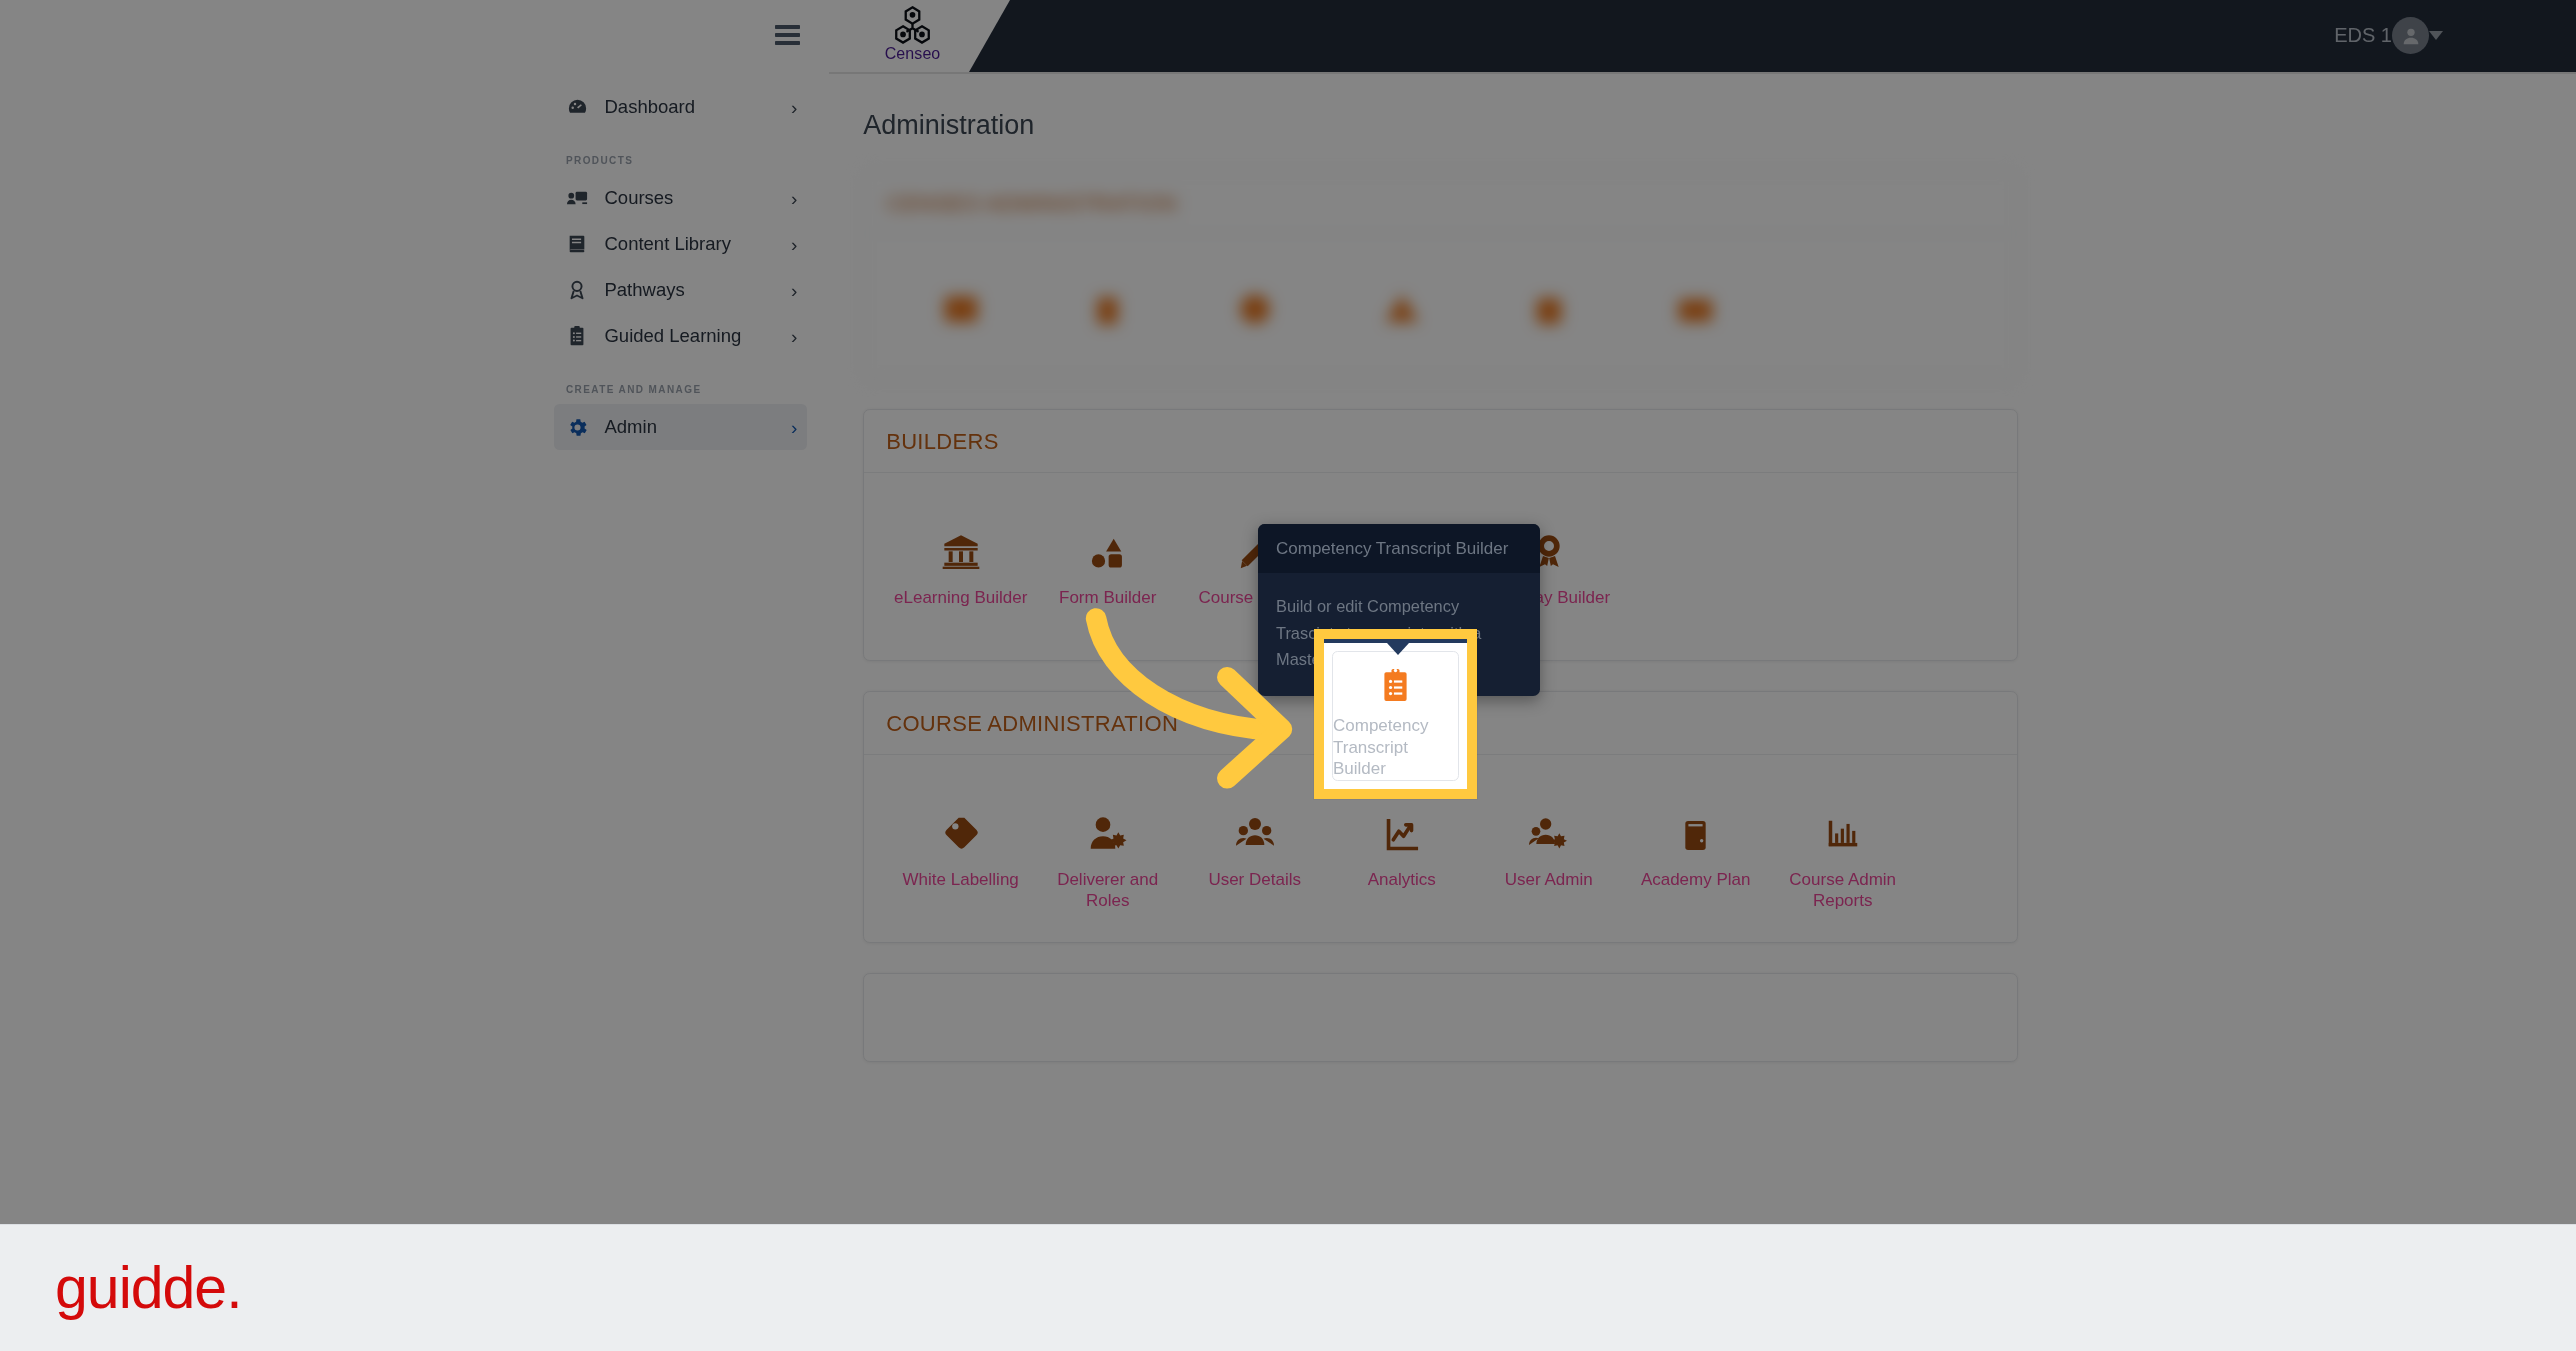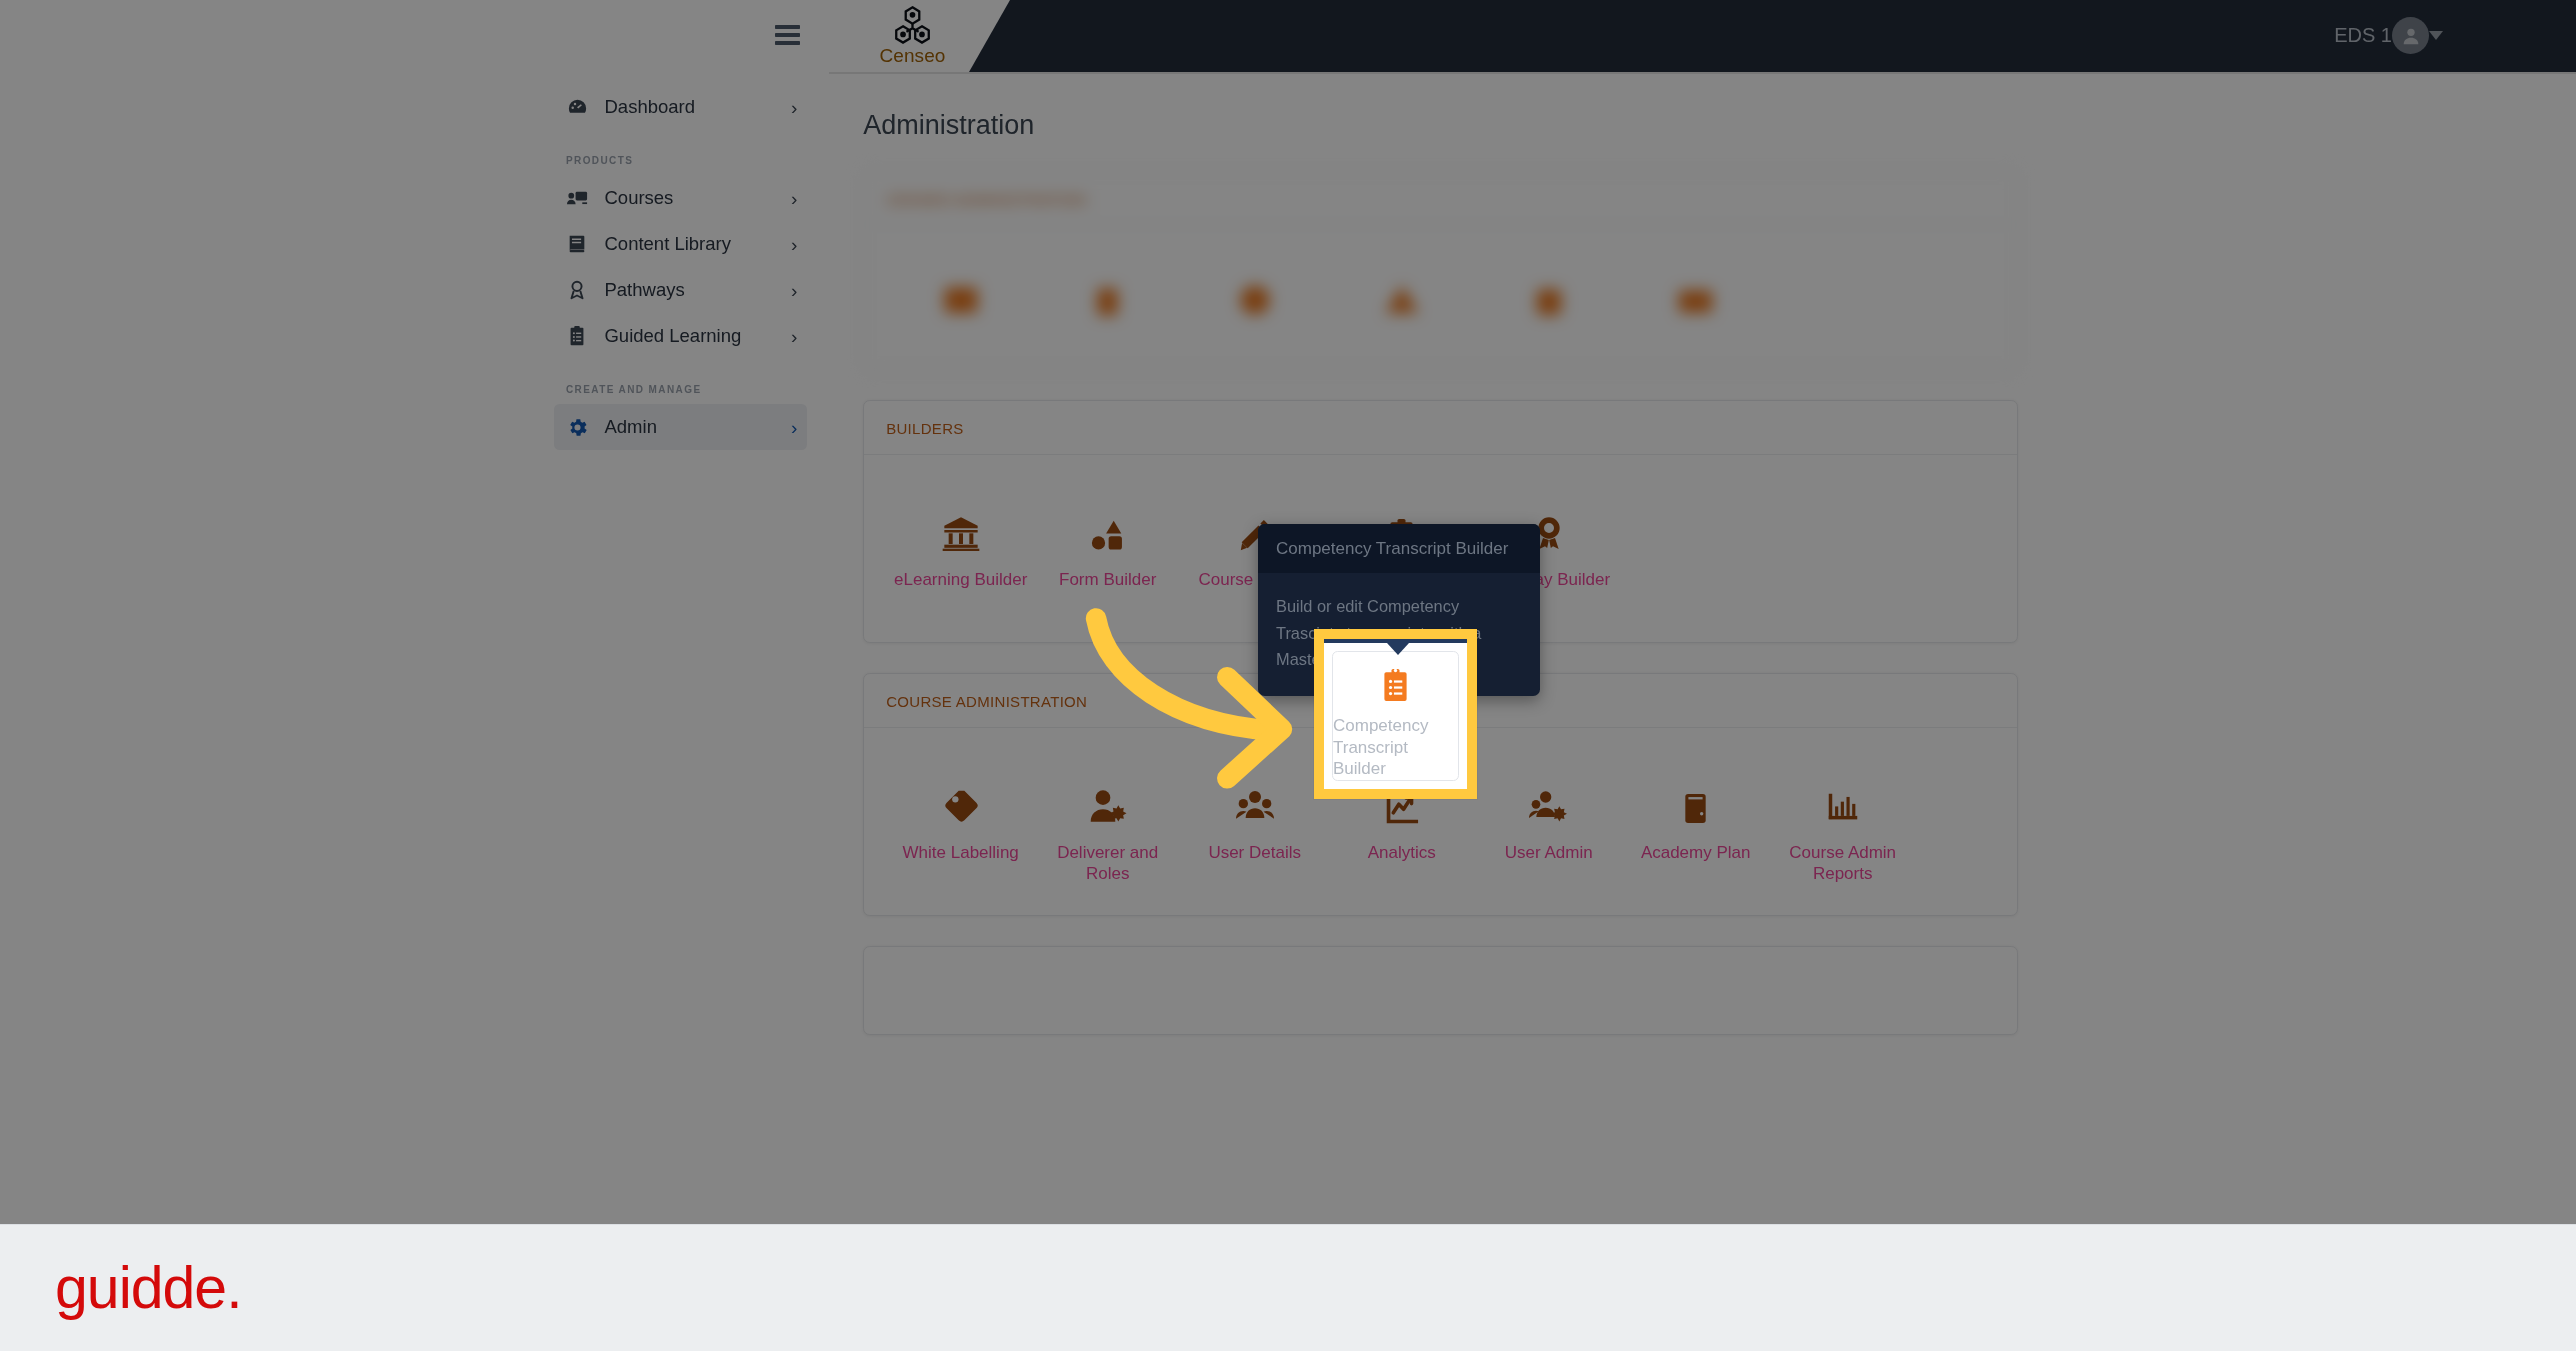--- a/index.html
+++ b/index.html
@@ -42,21 +42,21 @@
     display: flex; flex-direction: column; justify-content: space-between;
     cursor: pointer;
   }
   .hamburger span { display:block; height: 4.1px; width: 100%; background: #4e5a6b; border-radius: 0.7px; }
   .brand {
     position: absolute; left: 844px; top: 5.5px;
     width: 137px; text-align: center;
   }
   .brand-mark { display:block; margin: 0 auto; }
   .brand-name {
-    font-size: 19px; color: #a16207; letter-spacing: 0.1px;
+    font-size: 16px; color: #4c1d95; letter-spacing: 0.1px;
     margin-top: -2.7px;
   }
   .user-area {
     position: absolute; right: 133px; top: 17px;
     display: flex; align-items: center; 
     cursor: pointer;
   }
   .user-name { color: #b9c0c9; font-size: 20px; }
   .avatar {
     width: 37px; height: 37px; border-radius: 50%;
@@ -119,21 +119,21 @@
     border-radius: 6.8px;
     box-shadow: 0 0.7px 2.7px rgba(0,0,0,.06);
     margin: 0 0 30px 13.7px;
     overflow: hidden;
   }
   .card-head {
     padding: 19px 0 16.4px 22px;
     border-bottom: 0.7px solid #eceef0;
   }
   .card-head-title {
-    font-size: 15px; letter-spacing: 0.3px; color: #c0601a; font-weight: normal;
+    font-size: 22px; letter-spacing: 0.3px; color: #c0601a; font-weight: normal;
   }
   .tiles {
     display: flex; align-items: flex-start;
     padding: 42px 0 30px 23px;
     gap: 0;
   }
   .tile {
     width: 147px;
     display: flex; flex-direction: column; align-items: center;
     cursor: pointer;

